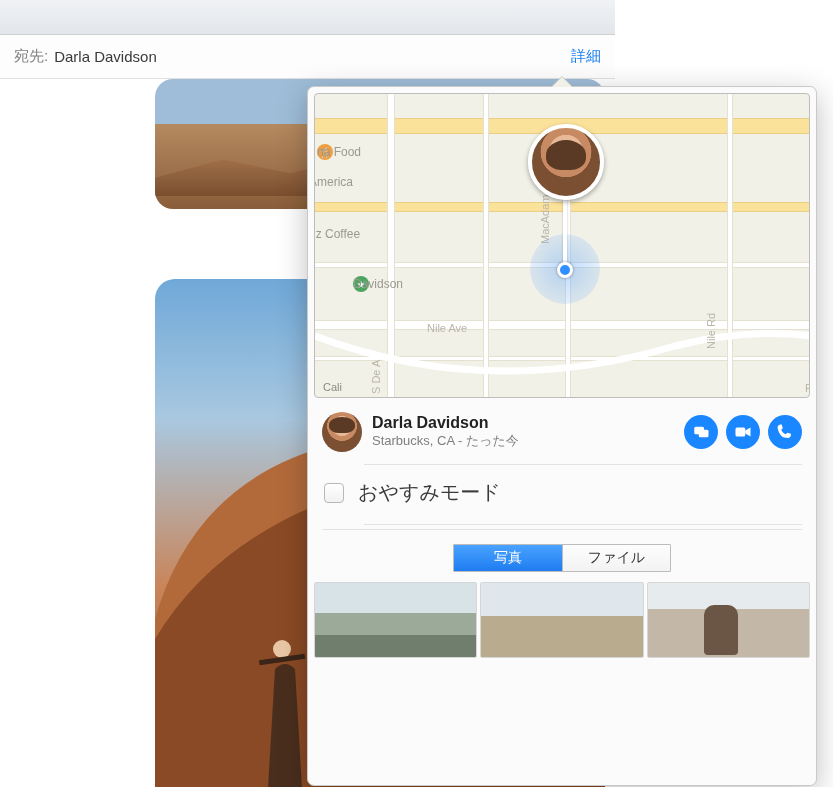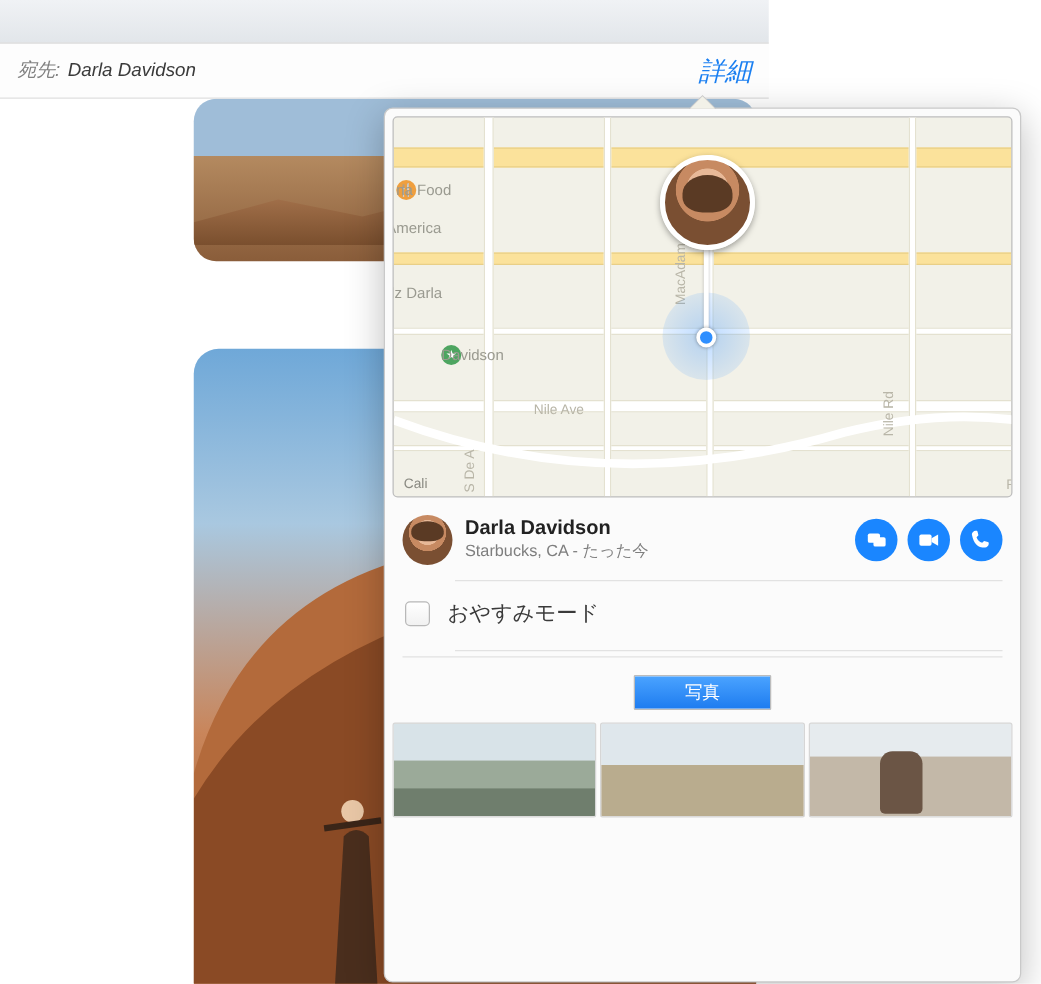--- a/index.html
+++ b/index.html
@@ -15,26 +15,25 @@
   .titlebar {
     height: 35px;
     background: linear-gradient(#f0f2f5, #e2e6ea);
     border-bottom: 1px solid #d0d0d0;
   }
   .header-row {
     height: 44px; display: flex; align-items: center;
     padding: 0 14px;
     border-bottom: 1px solid #e0e0e0;
     background: #fdfdfd;
-    font-style: italic;
   }
   .to-label { font-size: 15px; color: #808080; margin-right: 6px; }
   .to-name { font-size: 15px; color: #3a3a3a; }
   .spacer { flex: 1; }
-  .details-link { font-size: 21px; color: #1a7ff1; cursor: pointer; }
+  .details-link { font-size: 15px; color: #1a7ff1; cursor: pointer; }
 
   .conversation {
     position: relative; padding: 0 14px; height: calc(100% - 79px);
     overflow: hidden;
   }
   .img-bubble {
     position: absolute; border-radius: 18px; overflow: hidden;
     background: #c9a37a;
   }
   .img-bubble.top {
@@ -142,21 +141,21 @@
   .circ-btn svg{ width:18px; height:18px; fill:#fff;}
   .divider{ height:1px; background:#e2e2e2; margin: 4px 14px 0 56px;}
   .divider.full{ margin-left:14px;}
   .option-row{
     display:flex; align-items:center; padding: 14px 14px 14px 14px; gap:14px;
   }
   .checkbox{
     width:20px; height:20px; border:1px solid #b8b8b8; border-radius:4px;
     background:linear-gradient(#fff,#f1f1f1); margin-left:2px; flex-shrink:0;
   }
-  .option-label{ font-size:17px; color:#3a3a3a;}
+  .option-label{ font-size:20px; color:#3a3a3a;}
   .seg-row{ display:flex; justify-content:center; padding:14px 0 10px;}
   .segmented{
     display:flex; border:1px solid #bcbcbc; border-radius:1px; overflow:hidden;
     background:#fff; box-shadow: inset 0 1px 0 rgba(255,255,255,0.6);
   }
   .seg{
     width:108px; text-align:center; font-size:14px; padding:4px 0; cursor:pointer;
     color:#333; background:linear-gradient(#fdfdfd,#f3f3f3);
   }
   .seg + .seg{ border-left:1px solid #bcbcbc;}
@@ -221,21 +220,21 @@
     </svg>
 
     <div class="poi" style="left:2px; top:50px;">
         <span class="dot">🍴</span>
         <span class="map-label">na Food</span>
       </div>
     <div class="poi" style="left:-6px; top:88px;">
         <span class="map-label">America</span>
       </div>
     <div class="poi" style="left:-2px; top:140px;">
-        <span class="map-label">lz Darla</span>
+        <span class="map-label">lz Coffee</span>
       </div>
     <div class="poi" style="left:38px; top:182px;">
         <span class="dot green">★</span>
         <span class="map-label">Davidson</span>
       </div>
 
     <span class="map-road-label" style="left:112px; top:228px;">Nile Ave</span>
     <span class="map-road-label" style="left:224px; top:150px; transform:rotate(-90deg); transform-origin:left top;">MacAdam Ave</span>
     <span class="map-road-label" style="left:390px; top:255px; transform:rotate(-90deg); transform-origin:left top;">Nile Rd</span>
     <span class="map-road-label" style="left:55px; top:300px; transform:rotate(-90deg); transform-origin:left top;">S De A</span>
@@ -283,20 +282,21 @@
     <div class="checkbox"></div>
     <span class="option-label">おやすみモード</span>
   </div>
   <div class="divider"></div>
 
   <div class="divider full"></div>
 
   <div class="seg-row">
     <div class="segmented">
       <div class="seg active">写真</div>
+      <div class="seg">ファイル</div>
     </div>
   </div>
 
   <div class="attachments">
     <div class="att a1"></div>
     <div class="att a2"></div>
     <div class="att a3"></div>
   </div>
 </div>
 

